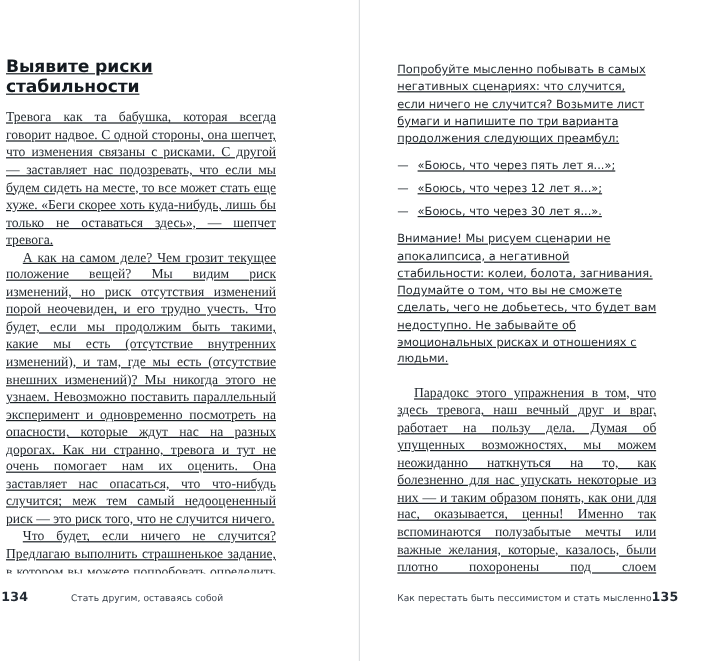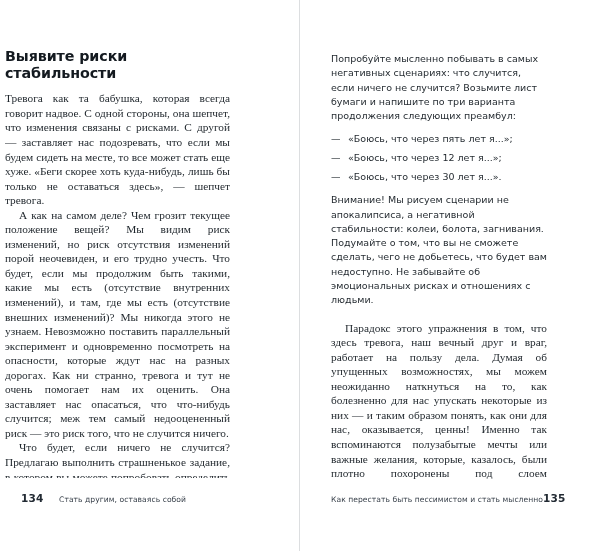--- a/index.html
+++ b/index.html
@@ -27,20 +27,21 @@
     top: 0;
     width: 1px;
     height: 551px;
     background: #dcdee0;
   }
   .page {
     position: relative;
     width: 276px;
     height: 551px;
     box-sizing: border-box;
+    text-decoration: underline;
   }
   .page-left  { padding: 48px 46px 0 5px; }
   .page-right { padding: 52px 5px 0 55px; }
 
   .page-body {
     height: 430px;
     overflow: hidden;
   }
 
   h1.chapter-title {
@@ -109,21 +110,21 @@
   .footer {
     position: absolute;
     left: 0;
     right: 0;
     bottom: 47px;
     display: flex;
     align-items: baseline;
     font-family: "DejaVu Sans", sans-serif;
     color: #2c3440;
   }
-  .page-left .footer  { padding: 0 46px 0 21px; }
+  .page-left .footer  { padding: 0 46px 0 1px; }
   .page-right .footer { padding: 0 5px 0 55px; }
 
   .folio {
     font-size: 10.5px;
     font-weight: bold;
     letter-spacing: 0.2px;
     color: #222a33;
     white-space: nowrap;
   }
   .running-head {

